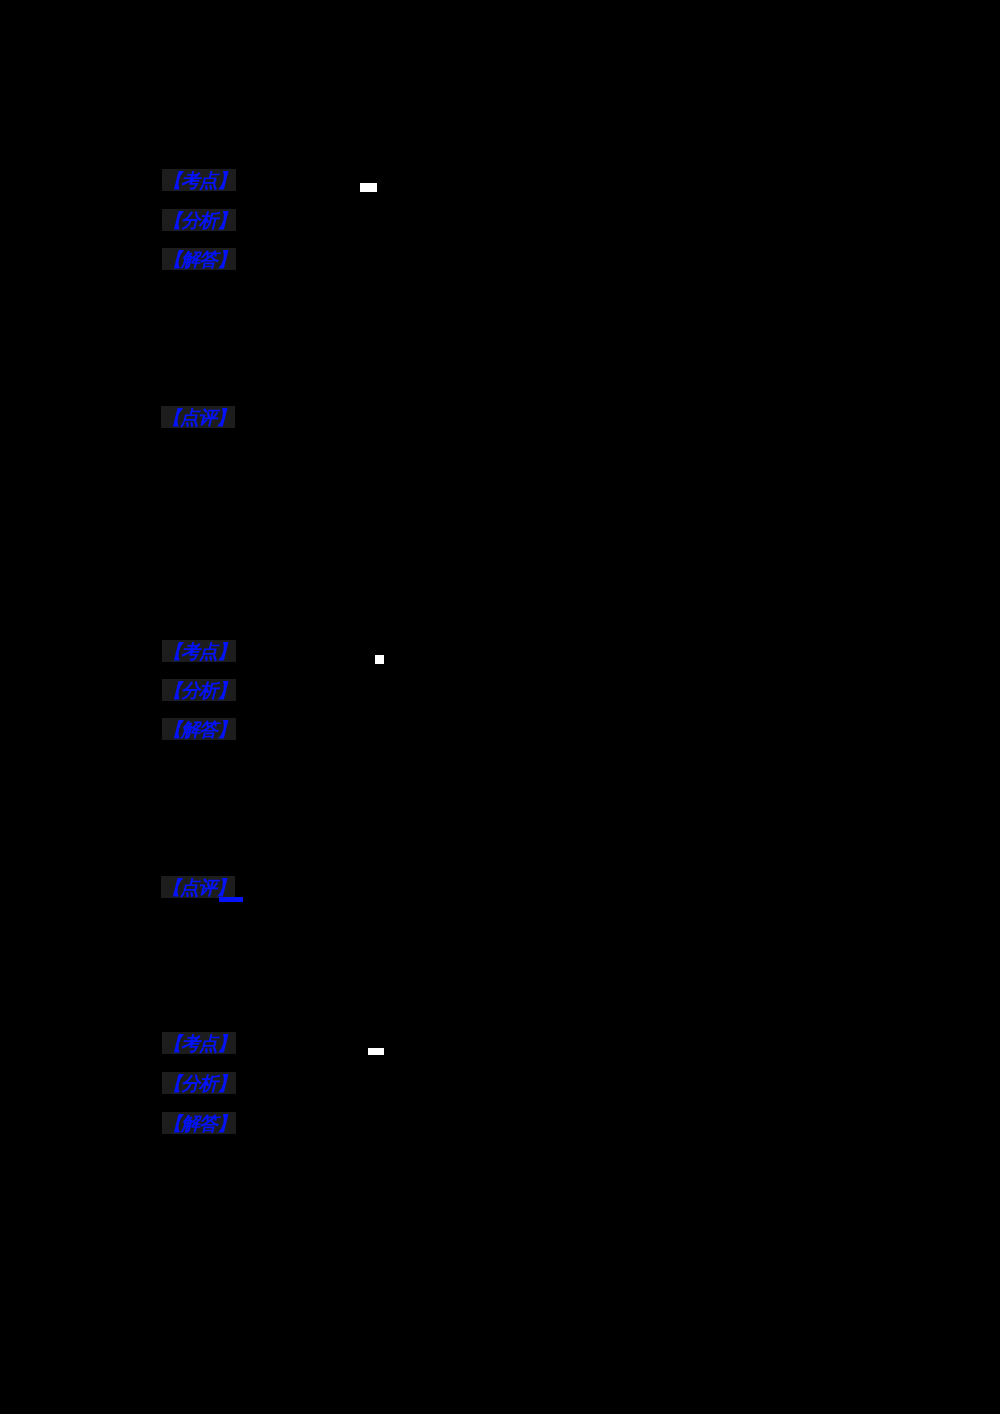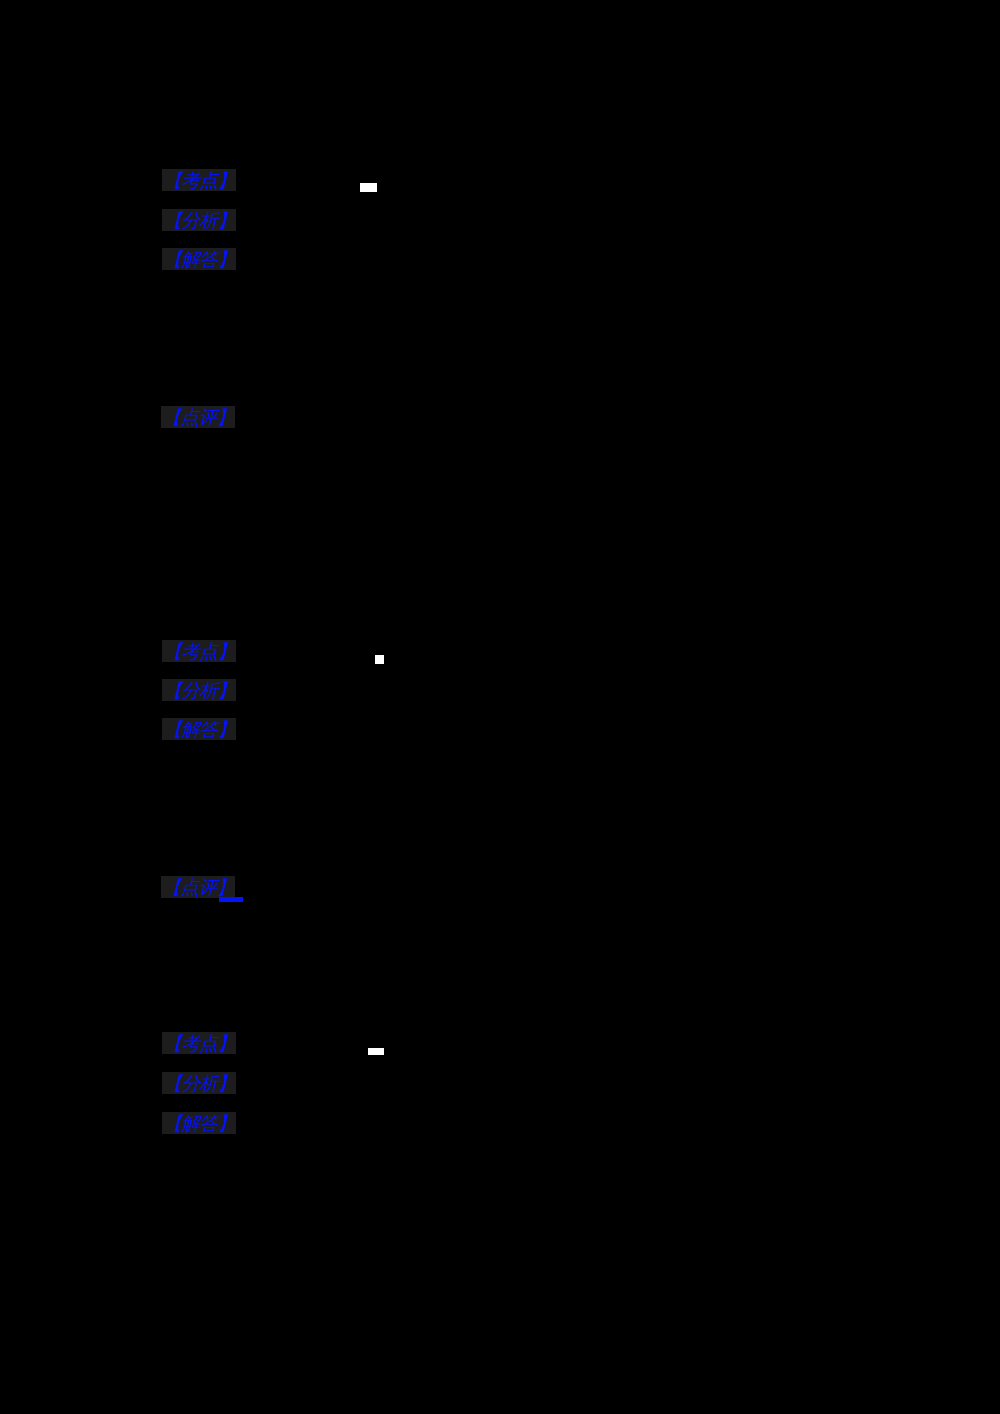--- a/index.html
+++ b/index.html
@@ -14,21 +14,21 @@
     background: #000000;
     overflow: hidden;
     font-family: "DejaVu Sans", "Liberation Sans", sans-serif;
   }
   .section-label {
     position: absolute;
     display: inline-block;
     height: 22px;
     line-height: 22px;
     font-size: 19px;
-    font-weight: normal;
+    font-weight: bold;
     font-style: italic;
     color: #0513fa;
     background: #1d1d1d;
     padding: 0 1px;
     white-space: nowrap;
     letter-spacing: -1px;
   }
   .white-chip {
     position: absolute;
     background: #ffffff;

